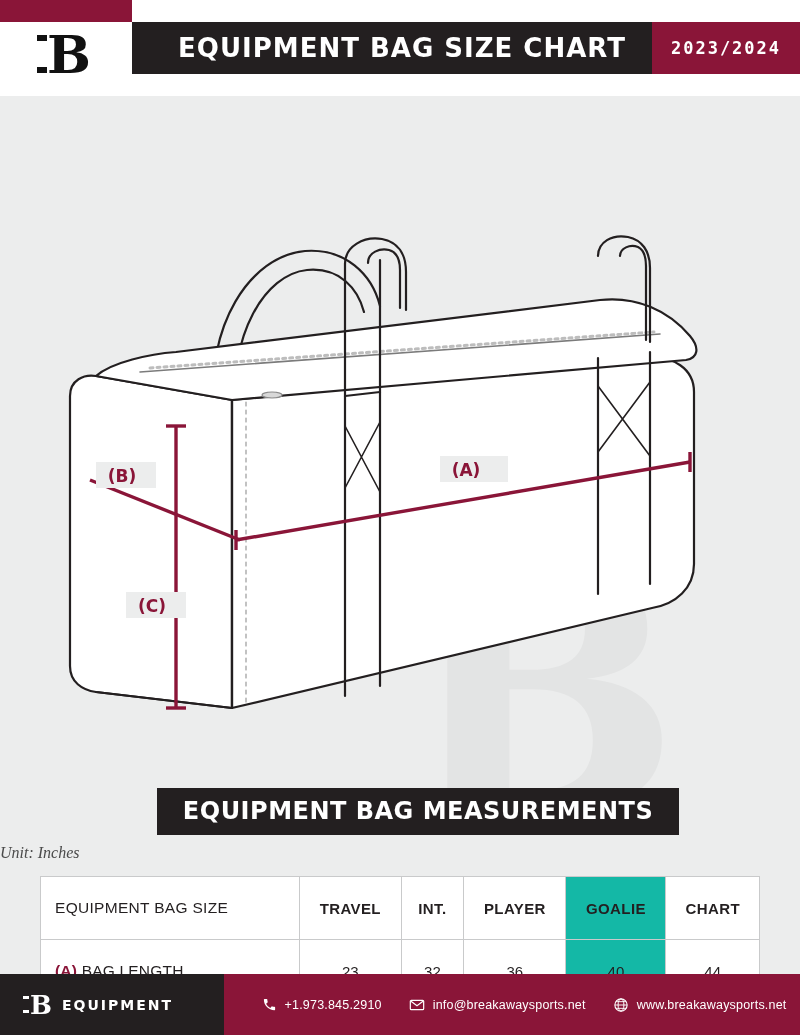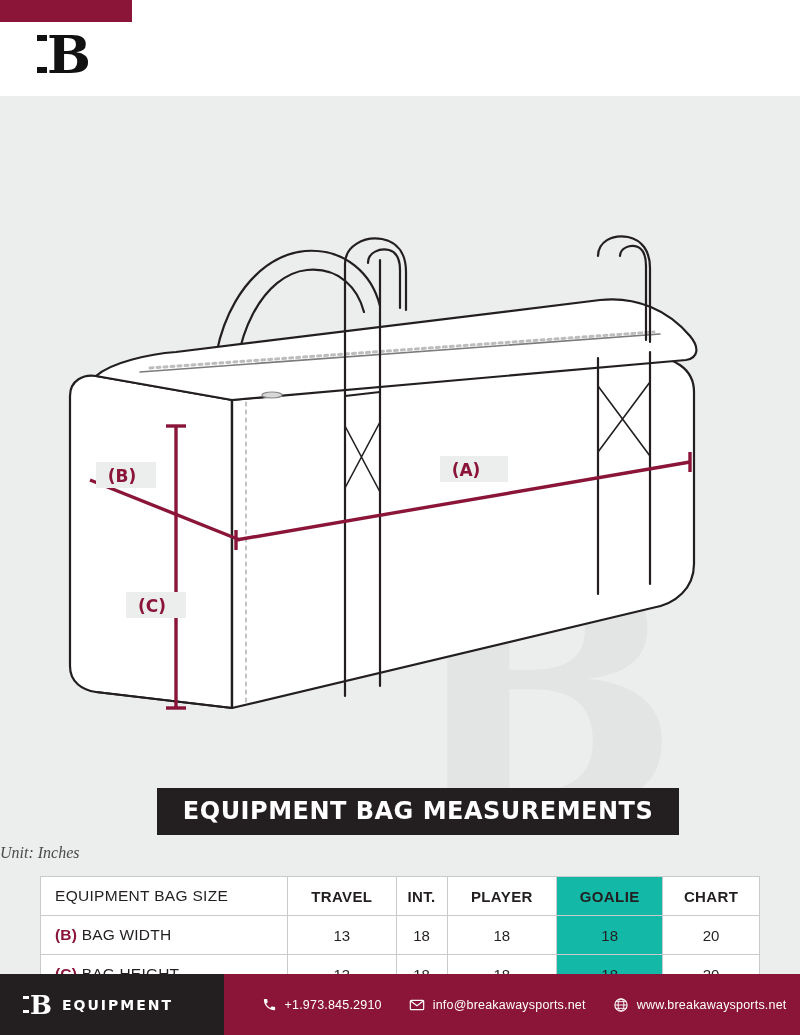--- a/index.html
+++ b/index.html
@@ -177,21 +177,21 @@
     background: #ffffff;
   }
   table.size-table th,
   table.size-table td {
     border: 1px solid #c9cacb;
     font-family: "Liberation Sans", sans-serif;
     font-size: 15px;
     color: #231f20;
     text-align: center;
     height: 38px;
-    padding: 0;
+    padding: 12px;
   }
   table.size-table th:first-child,
   table.size-table td:first-child {
     text-align: left;
     padding-left: 14px;
     width: 232px;
   }
   table.size-table thead th {
     font-size: 15px;
     font-weight: bold;
@@ -289,20 +289,24 @@
 </style>
 </head>
 <body>
 
 <div class="page">
 
   <div class="header">
     <div class="header-left-block"></div>
     <div class="logo-box">
       <span class="logo-mark">B</span>
+    </div>
+    <div class="title-bar">
+      <div class="title-text">EQUIPMENT BAG SIZE CHART</div>
+      <div class="year-badge">2023/2024</div>
     </div>
   </div>
 
   <div class="body-area">
 
     <div class="watermark">B</div>
 
     <svg class="illustration" viewBox="0 0 800 660">
       <g fill="#ffffff" stroke="#231f20" stroke-width="2.2" stroke-linejoin="round" stroke-linecap="round">
 
@@ -369,20 +373,28 @@
           <tr>
             <th>EQUIPMENT BAG SIZE</th>
             <th>TRAVEL</th>
             <th>INT.</th>
             <th>PLAYER</th>
             <th class="col-highlight">GOALIE</th>
             <th>CHART</th>
           </tr>
         </thead>
         <tbody>
+          <tr>
+            <td><span class="code">(A)</span> <span>BAG LENGTH</span></td>
+            <td>23</td>
+            <td>32</td>
+            <td>36</td>
+            <td class="col-highlight">40</td>
+            <td>44</td>
+          </tr>
           <tr>
             <td><span class="code">(B)</span> <span>BAG WIDTH</span></td>
             <td>13</td>
             <td>18</td>
             <td>18</td>
             <td class="col-highlight">18</td>
             <td>20</td>
           </tr>
           <tr>
             <td><span class="code">(C)</span> <span>BAG HEIGHT</span></td>

